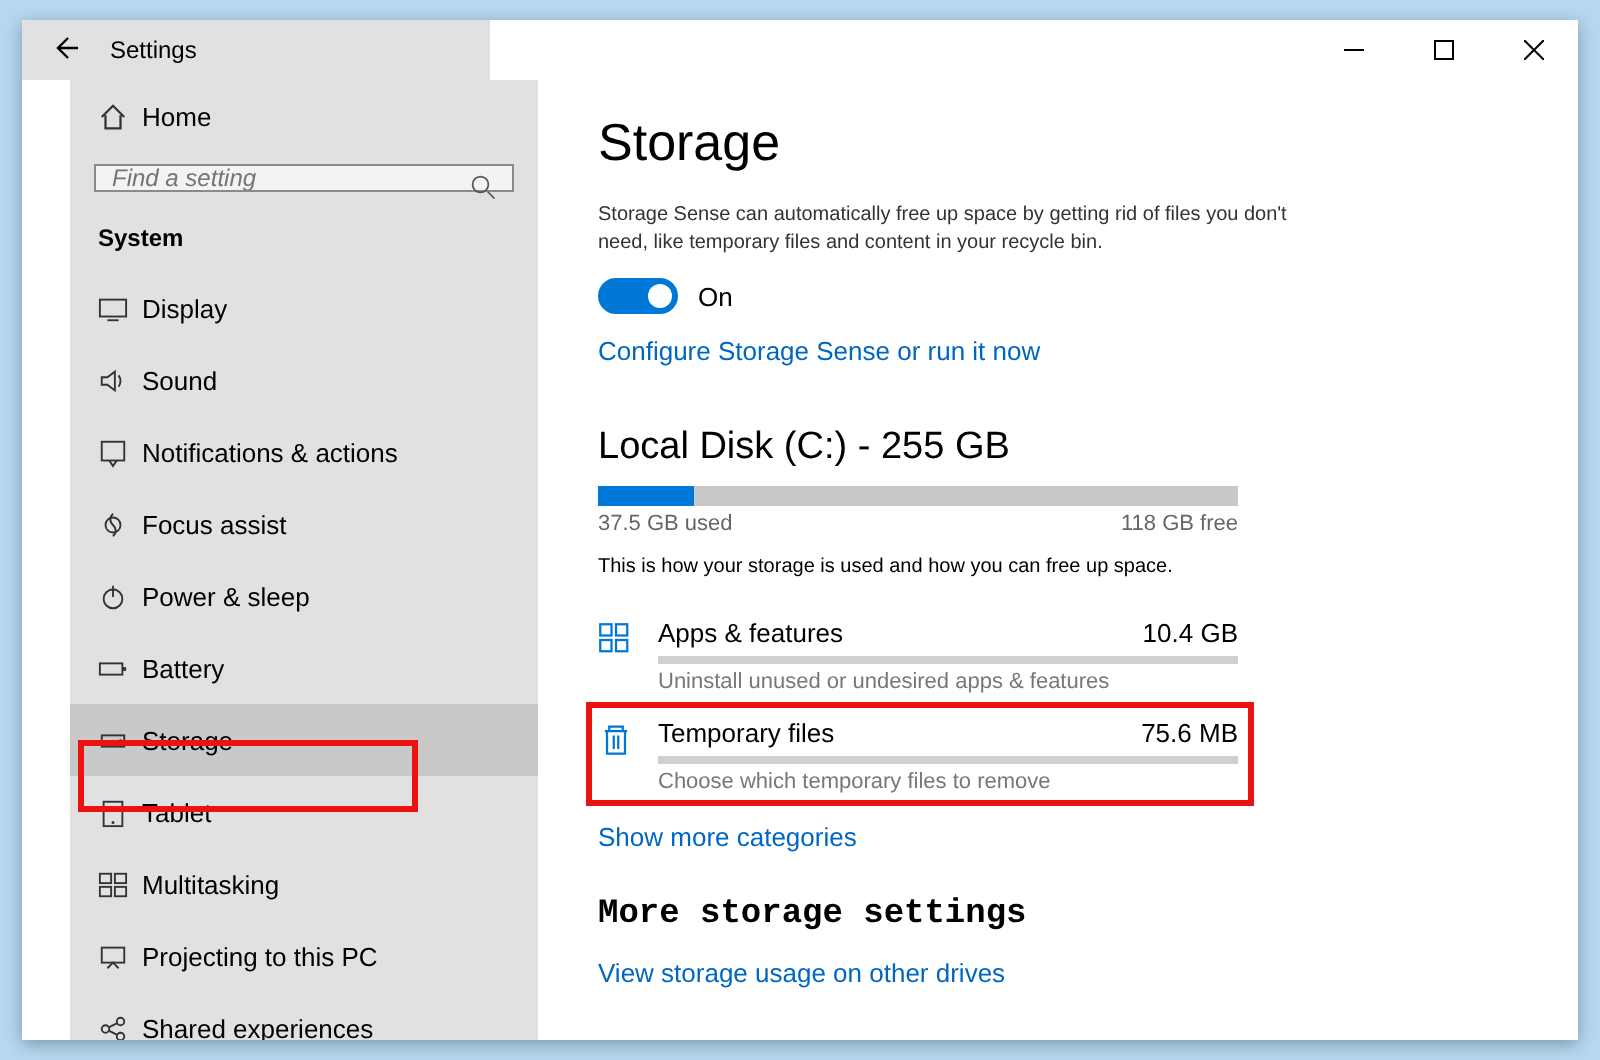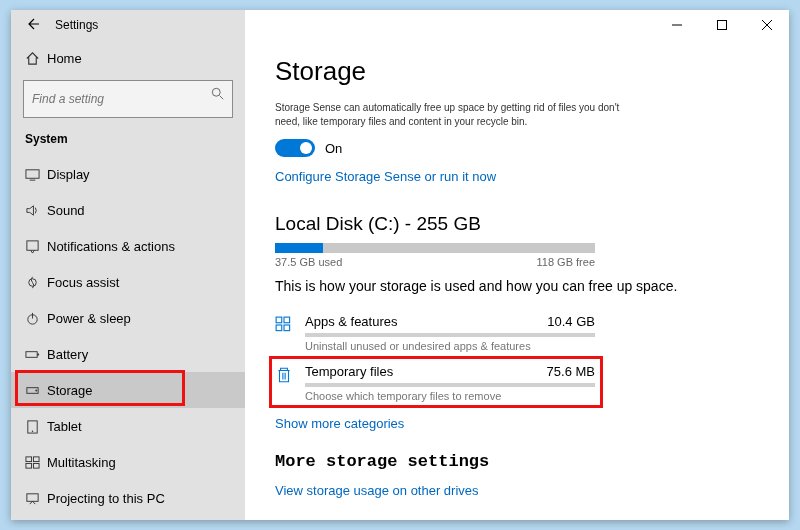--- a/index.html
+++ b/index.html
@@ -5,46 +5,46 @@
   * { box-sizing: border-box; margin: 0; padding: 0; font-family: "Segoe UI", Arial, sans-serif; }
   body { background: #b5d8f0; width: 800px; height: 530px; overflow: hidden; position: relative; }
   .window { position: absolute; top: 10px; left: 11px; width: 778px; height: 510px; background: #fff; box-shadow: 0 2px 8px rgba(0,0,0,0.3); display: flex; flex-direction: column; }
   .titlebar { height: 30px; display: flex; align-items: center; }
   .titlebar-left { width: 234px; height: 30px; background: #e1e1e1; display: flex; align-items: center; }
   .titlebar-back { width: 44px; text-align: center; font-size: 14px; cursor: pointer; }
   .titlebar-title { font-size: 12px; }
   .titlebar-right { flex: 1; display: flex; justify-content: flex-end; }
   .win-btn { width: 45px; height: 30px; display: flex; align-items: center; justify-content: center; font-size: 11px; cursor: pointer; }
   .win-btn svg { display: block; }
-  .body { flex: 1; display: flex; overflow: hidden; }
+  .body { flex: 1; display: flex; overflow: hidden; padding-left: 24px; }
   .sidebar { width: 234px; background: #e1e1e1; padding: 0 0 8px 0; overflow-y: auto; position: relative; }
   .side-home { display: flex; align-items: center; height: 36px; padding-left: 14px; font-size: 13px; cursor: pointer; }
   .side-home .icn { width: 22px; display: inline-flex; }
   .search-wrap { margin: 4px 12px 10px 12px; }
-  .search { width: 100%; height: 38px; border: 1px solid #8a8a8a; background: #f3f3f3; padding: 0 30px 0 8px; font-size: 12px; font-style: italic; color: #666; }
+  .search { width: 100%; height: 14px; border: 1px solid #8a8a8a; background: #f3f3f3; padding: 0 30px 0 8px; font-size: 12px; font-style: italic; color: #666; }
   .search-wrap { position: relative; }
   .search-icn { position: absolute; right: 8px; top: 7px; }
   .heading { font-size: 12px; font-weight: 600; padding: 4px 14px 10px 14px; }
   .nav-item { display: flex; align-items: center; height: 36px; padding-left: 14px; font-size: 13px; cursor: pointer; }
   .nav-item .icn { width: 22px; display: inline-flex; align-items: center; }
   .nav-item.selected { background: #c9c9c9; }
   .highlight-sidebar { border: 3px solid #e11; position: absolute; pointer-events: none; }
   .content { flex: 1; padding: 16px 30px 0 30px; overflow-y: auto; }
   .content h1 { font-size: 26px; font-weight: 400; margin-bottom: 14px; }
   .desc { font-size: 10px; color: #333; max-width: 350px; line-height: 1.4; margin-bottom: 10px; }
   .toggle-row { display: flex; align-items: center; margin-bottom: 10px; }
   .toggle { width: 40px; height: 18px; background: #0078d7; border-radius: 9px; position: relative; cursor: pointer; }
   .toggle .knob { width: 12px; height: 12px; background: #fff; border-radius: 50%; position: absolute; right: 3px; top: 3px; }
   .toggle-label { font-size: 13px; margin-left: 10px; }
   .link { color: #0067c0; font-size: 13px; cursor: pointer; display: inline-block; }
   .disk-title { font-size: 19px; font-weight: 400; margin-top: 28px; margin-bottom: 8px; }
   .disk-bar { width: 320px; height: 10px; background: #c9c9c9; position: relative; }
   .disk-bar .used { height: 100%; background: #0078d7; }
   .disk-labels { width: 320px; display: flex; justify-content: space-between; font-size: 11px; color: #666; margin-top: 3px; text-align: center; }
-  .disk-note { font-size: 14px; margin-top: 10px; margin-bottom: 14px; }
+  .disk-note { font-size: 10px; margin-top: 10px; margin-bottom: 14px; }
   .cat-row { display: flex; align-items: flex-start; padding: 6px 0; position: relative; }
   .cat-icn { width: 30px; padding-top: 2px; }
   .cat-body { flex: 1; max-width: 290px; }
   .cat-top { display: flex; justify-content: space-between; font-size: 13px; }
   .cat-bar { height: 4px; background: #d0d0d0; margin: 4px 0 3px 0; position: relative; }
   .cat-bar .fill { height: 100%; background: #0078d7; }
   .cat-sub { font-size: 11px; color: #777; }
   .highlight-content { border: 3px solid #e11; position: absolute; pointer-events: none; }
   .sec-title { font-size: 17px; font-weight: 600; margin-top: 20px; margin-bottom: 12px; font-family: Liberation Mono, monospace; }
   .link-block { display: block; margin-bottom: 14px; }

